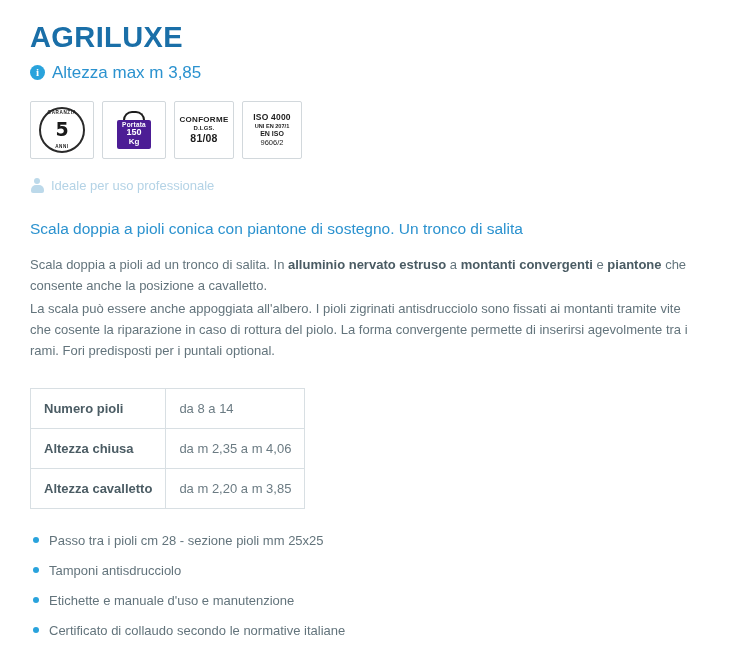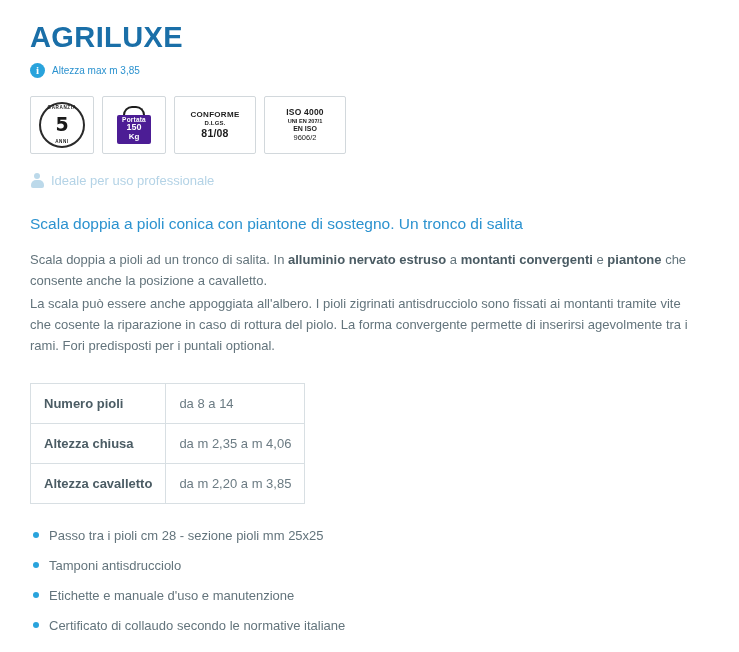--- a/index.html
+++ b/index.html
@@ -39,39 +39,39 @@
     background: #29a3dc;
     color: #fff;
     font-size: 11px;
     font-weight: bold;
     font-family: "Liberation Serif", serif;
     display: flex; align-items: center; justify-content: center;
     line-height: 1;
     flex: 0 0 auto;
   }
   .info-text {
-    font-size: 10px;
+    font-size: 17px;
     color: #2b92cf;
   }
   
   .badges {
     display: flex;
     gap: 8px;
     margin-top: 18px;
   }
   .badge-box {
     width: 64px; height: 58px;
     border: 1px solid #d2d8dc;
     border-radius: 2px;
     display: flex; align-items: center; justify-content: center;
     background: #fff;
     position: relative;
     overflow: hidden;
   }
-  .badge-box.wide { width: 82px; }
+  .badge-box.wide { width: 60px; }
   
   .stamp {
     width: 46px; height: 46px;
     border: 2px solid #2a2a2a;
     border-radius: 50%;
     position: relative;
     display: flex; align-items: center; justify-content: center;
     flex-direction: column;
   }
   .stamp .ring-text {

